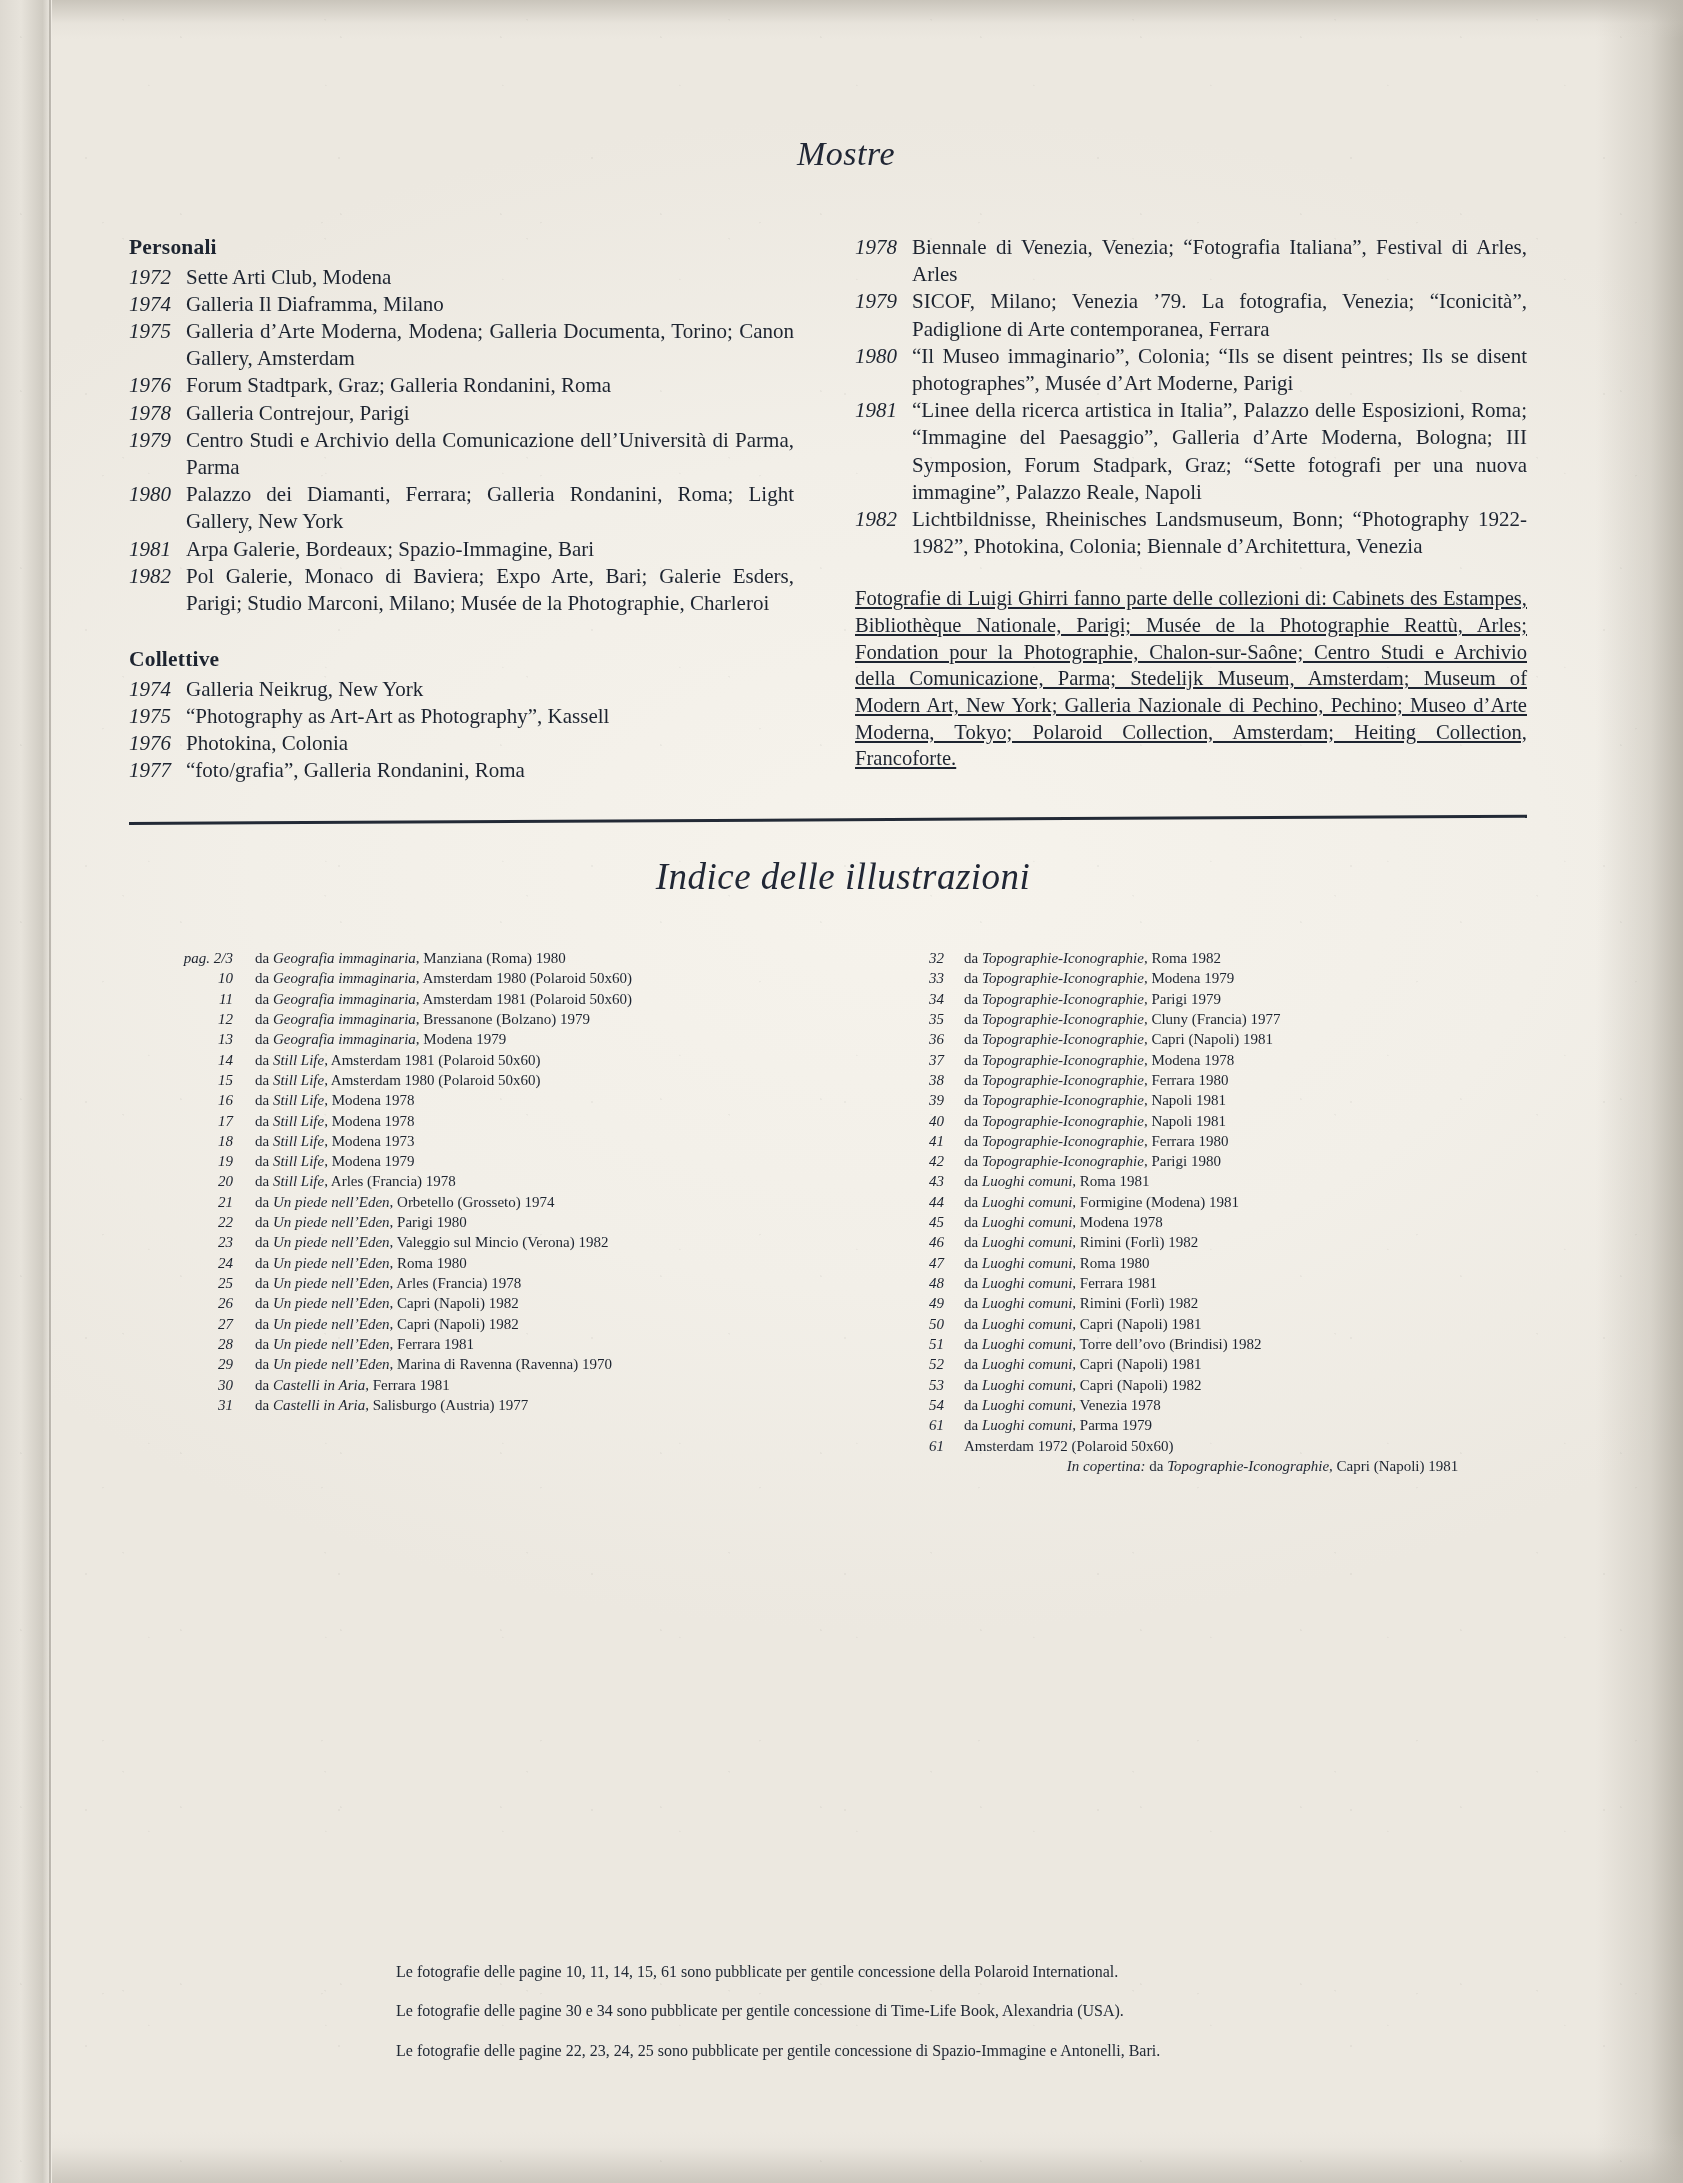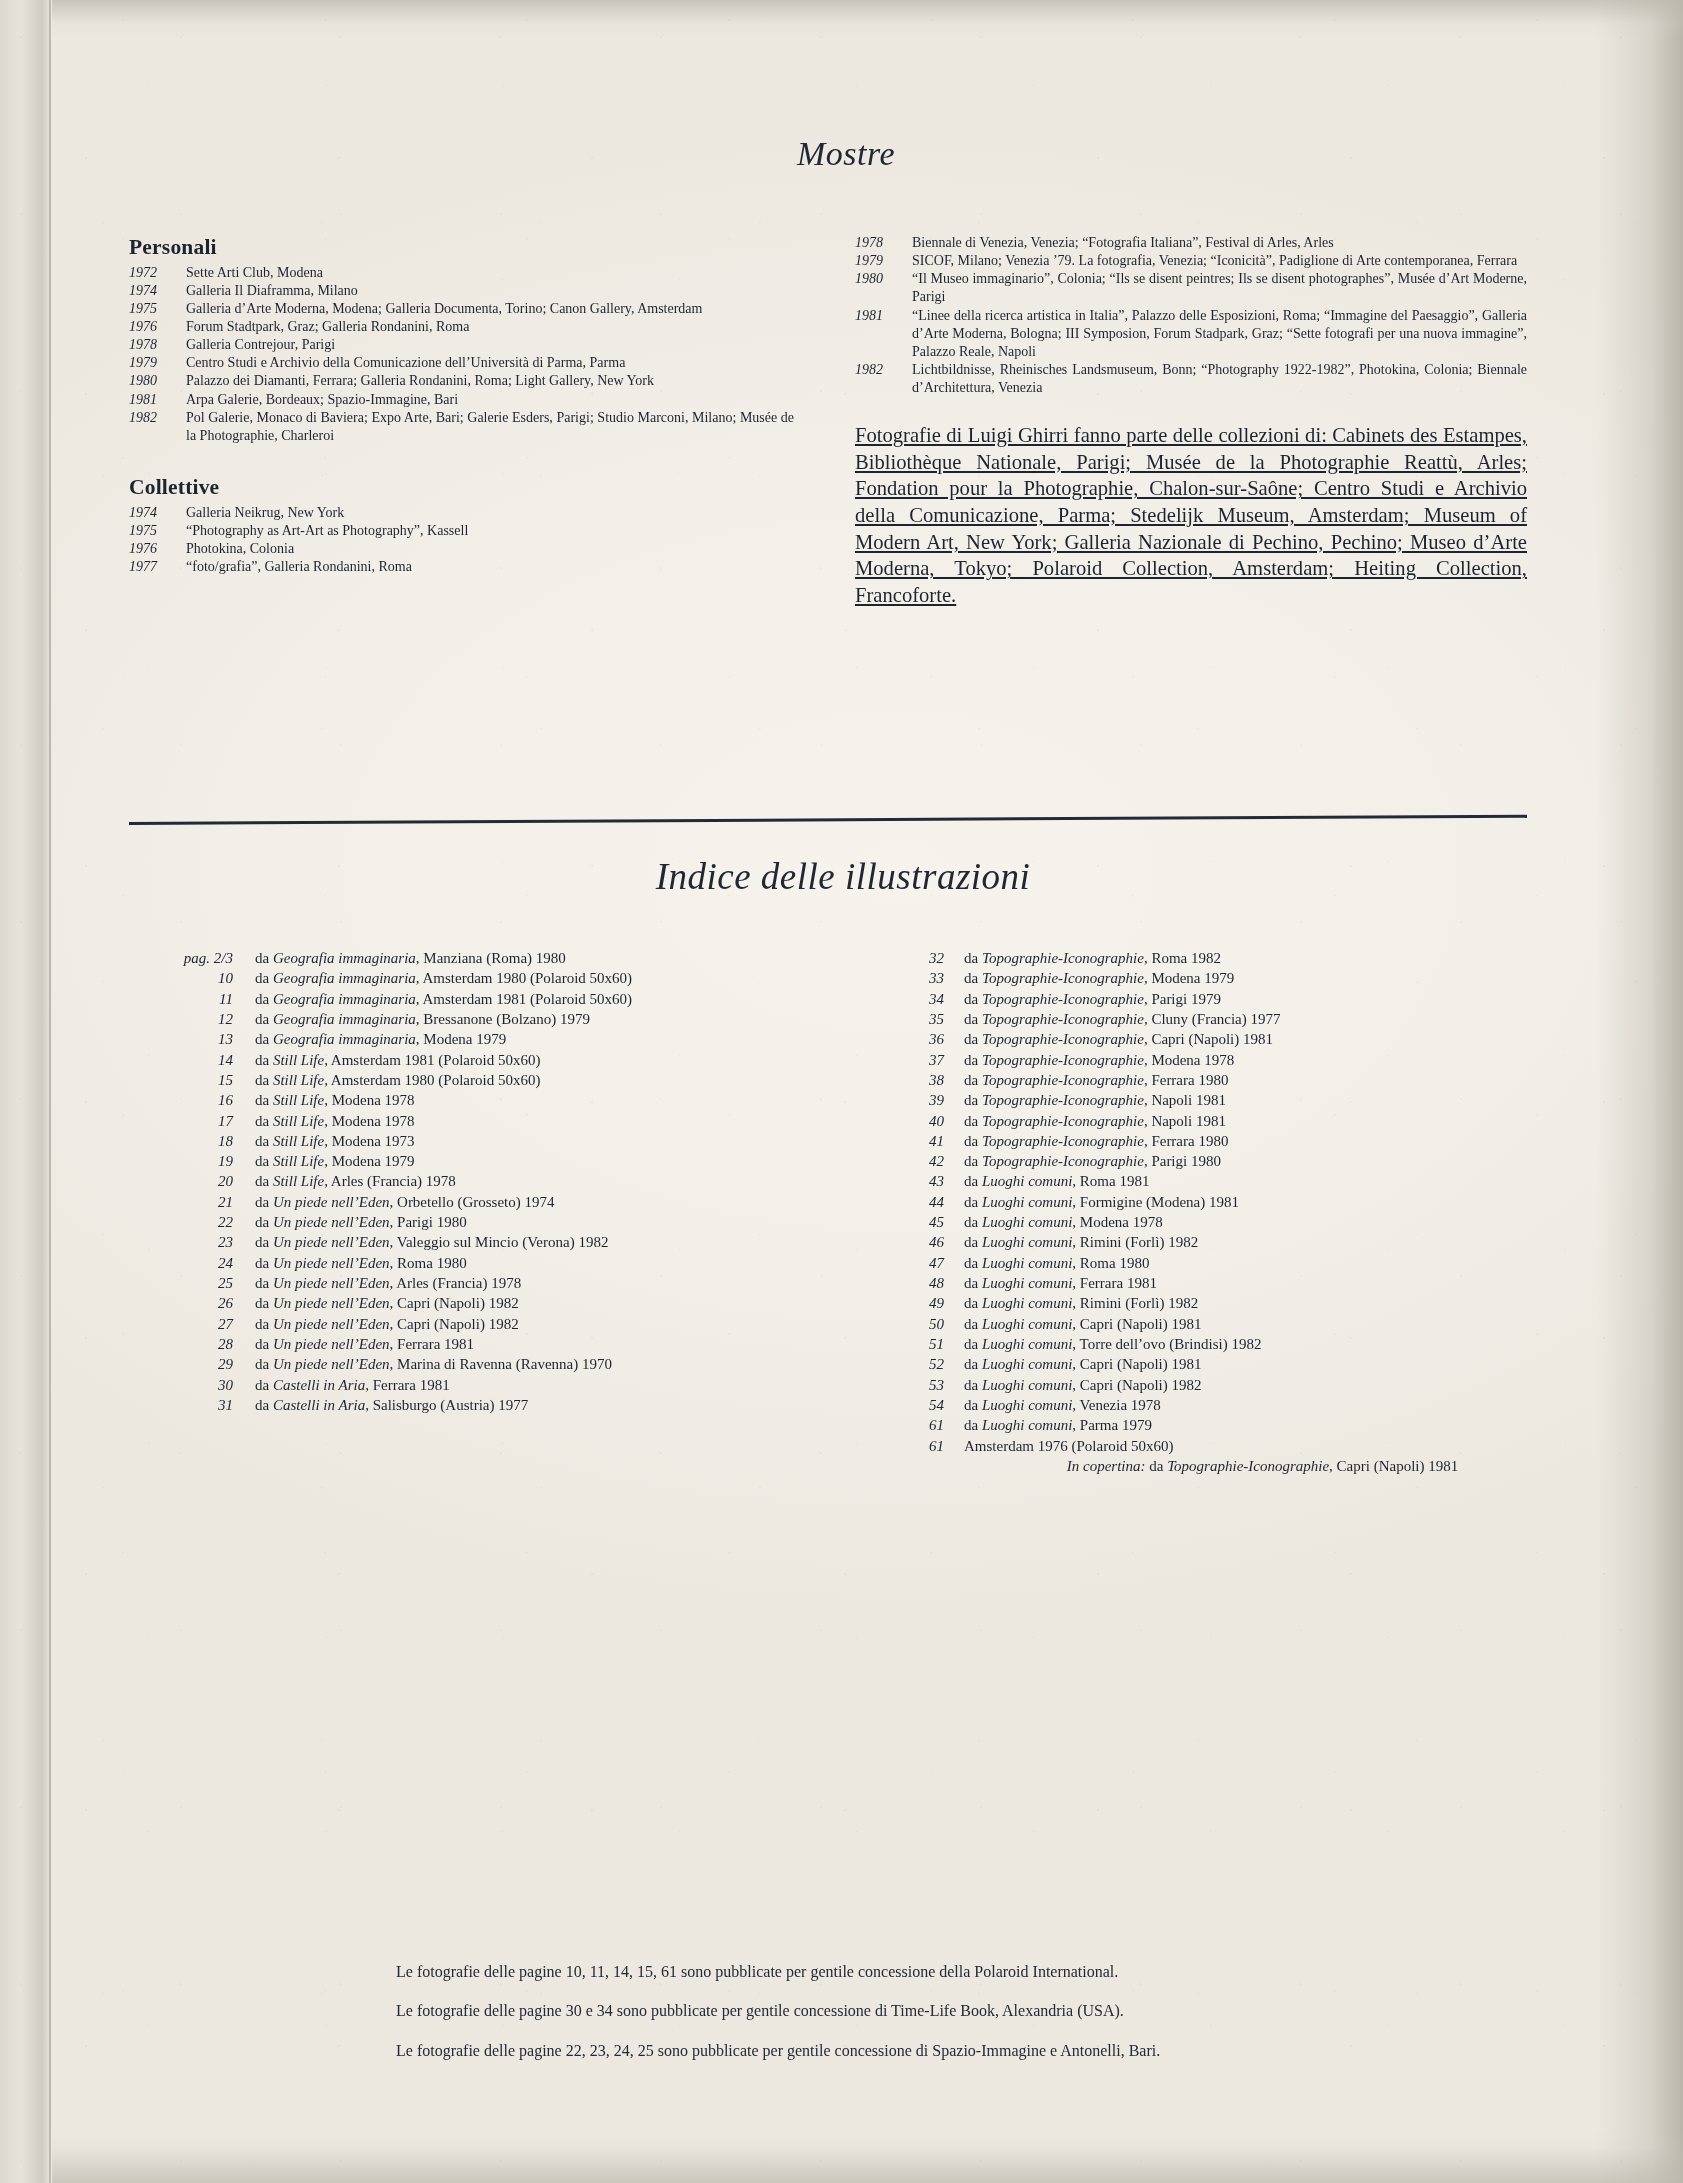--- a/index.html
+++ b/index.html
@@ -96,21 +96,21 @@
 
   .sec-head {
     font-weight: bold;
     font-size: 21.5px;
     letter-spacing: 0.2px;
     margin: 0 0 1.7px 0;
     line-height: 1.30;
   }
   .ev {
     display: flex;
-    font-size: 14px;
+    font-size: 21px;
     line-height: 1.295;
     margin: 0;
     text-align: justify;
   }
   .ev .yr {
     flex: 0 0 57px;
     font-style: italic;
     padding-right: 8.4px;
     box-sizing: border-box;
     white-space: nowrap;
@@ -503,21 +503,21 @@
         <div class="ix">
           <span class="num">54</span>
           <span class="body">da <i>Luoghi comuni</i>, Venezia 1978</span>
         </div>
         <div class="ix">
           <span class="num">61</span>
           <span class="body">da <i>Luoghi comuni</i>, Parma 1979</span>
         </div>
         <div class="ix">
           <span class="num">61</span>
-          <span class="body">Amsterdam 1976 (Polaroid 50x60)</span>
+          <span class="body">Amsterdam 1972 (Polaroid 50x60)</span>
         </div>
         <div class="ix cover">
           <span class="num"></span>
           <span class="body"><i>In copertina:</i> da <i>Topographie-Iconographie</i>, Capri (Napoli) 1981</span>
         </div>
       </div>
   </div>
 
   <div id="notes">
       <p>Le fotografie delle pagine 10, 11, 14, 15, 61 sono pubblicate per gentile concessione della Polaroid International.</p>

